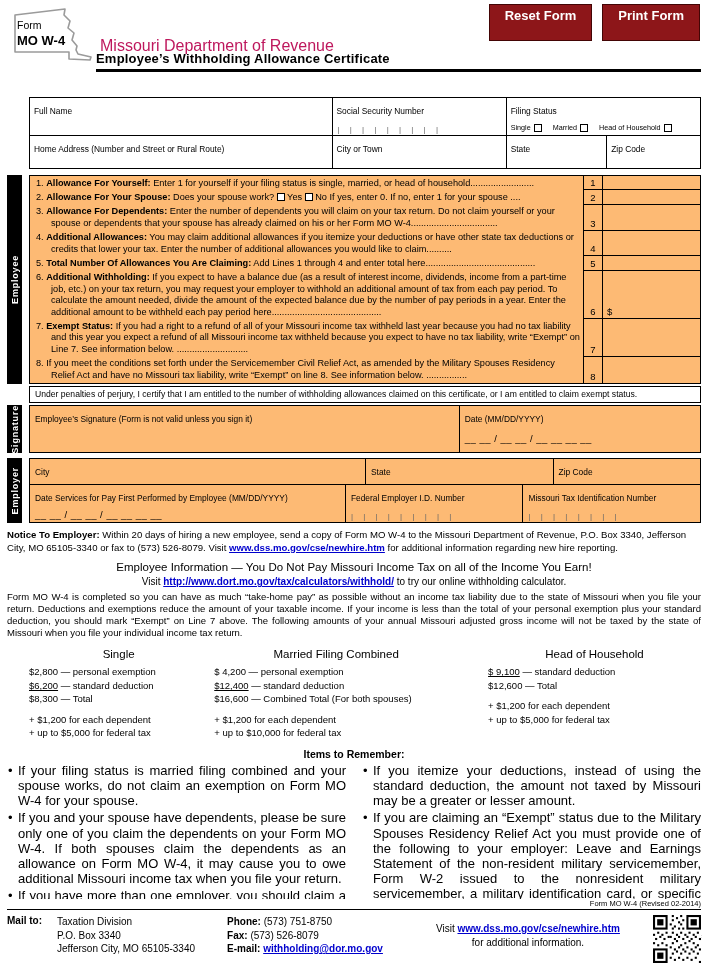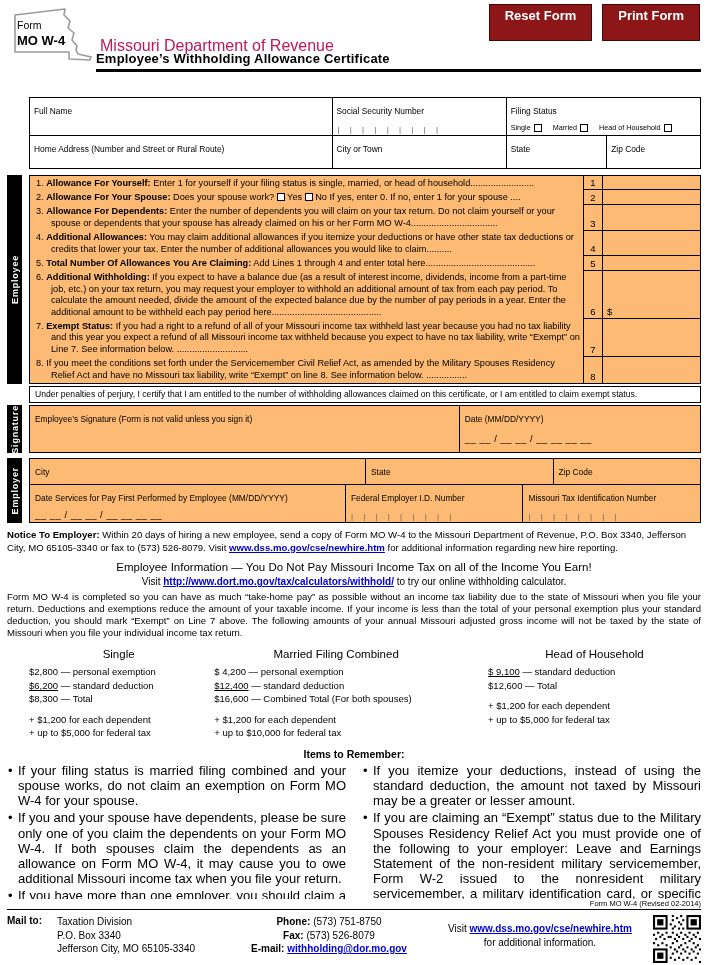--- a/index.html
+++ b/index.html
@@ -102,21 +102,21 @@
   .bullet { position:relative; padding-left:11px; font-size:13px; line-height:1.17; text-align:justify; margin-bottom:2px; }
   .bullet::before { content:"\2022"; position:absolute; left:1px; top:0; }
 
   .footer-area { position:absolute; left:7px; right:7px; bottom:2px; background:#fff; }
   .rev-line { text-align:right; font-size:7.5px; margin-bottom:1px; }
   .foot-rule { border-top:1.5px solid #000; margin-bottom:5px; }
   .footer { display:flex; align-items:flex-start; font-size:10px; }
   .mail-block { display:flex; }
   .mail-label { font-weight:bold; width:50px; }
   .mail-lines div { line-height:1.35; }
-  .contact-block { margin-left:56px; line-height:1.35;text-align:center; }
+  .contact-block { margin-left:32px; line-height:1.35; }
   .visit-block { margin-left:26px; flex:1; text-align:center; line-height:1.35; margin-top:7px; }
   .qr { flex:0 0 auto; margin-left:6px; }
 </style>
 </head>
 <body>
 
 <div class="page">
 
   <div class="top-buttons">
     <button class="red-btn">Reset Form</button>

